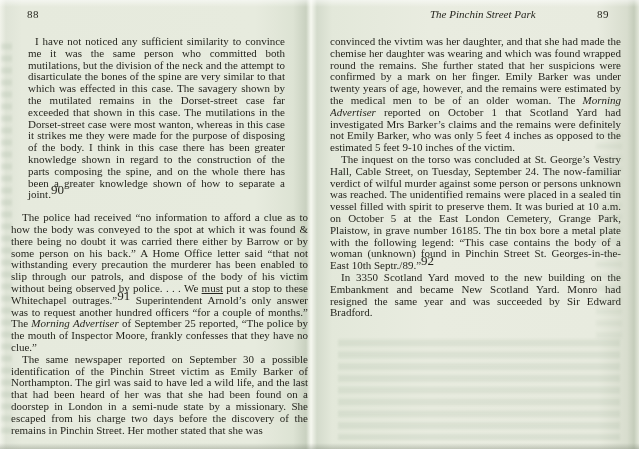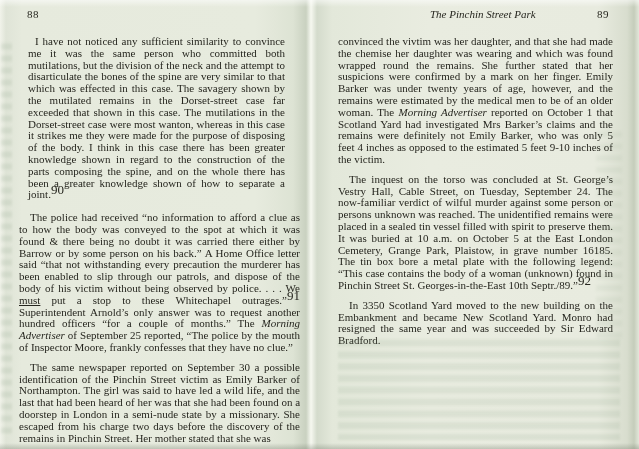--- a/index.html
+++ b/index.html
@@ -26,21 +26,21 @@
 
   .header { position:relative; height:15px; font-size:11px; margin-bottom:13px; }
   .runhead { position:absolute; top:0; font-style:italic; white-space:nowrap; }
   .pagenum { position:absolute; top:0; font-style:normal; letter-spacing:.5px; }
   .page-left  .pagenum { left:16px; }
   .page-left  .runhead { left:52px; }
   .page-right .runhead { left:100px; }
   .page-right .pagenum { right:12px; }
 
   .bodytext { font-size:11px; line-height:11.8px; }
-  p.para { margin:8px; text-align:justify; }
+  p.para { margin:0; text-align:justify; }
   p.quote { margin:0 23px 11px 17px; text-indent:7px; }
   p.indent { text-indent:11px; }
   sup { font-size:13px; line-height:0; vertical-align:4px; }
   .it { font-style:italic; }
   .un { text-decoration:underline; text-underline-offset:1px; }
 
   
   .ghost { position:absolute; pointer-events:none; }
   .ghost-left {
     left:1px; top:42px; width:11px; height:392px; opacity:.5; filter:blur(1px);

